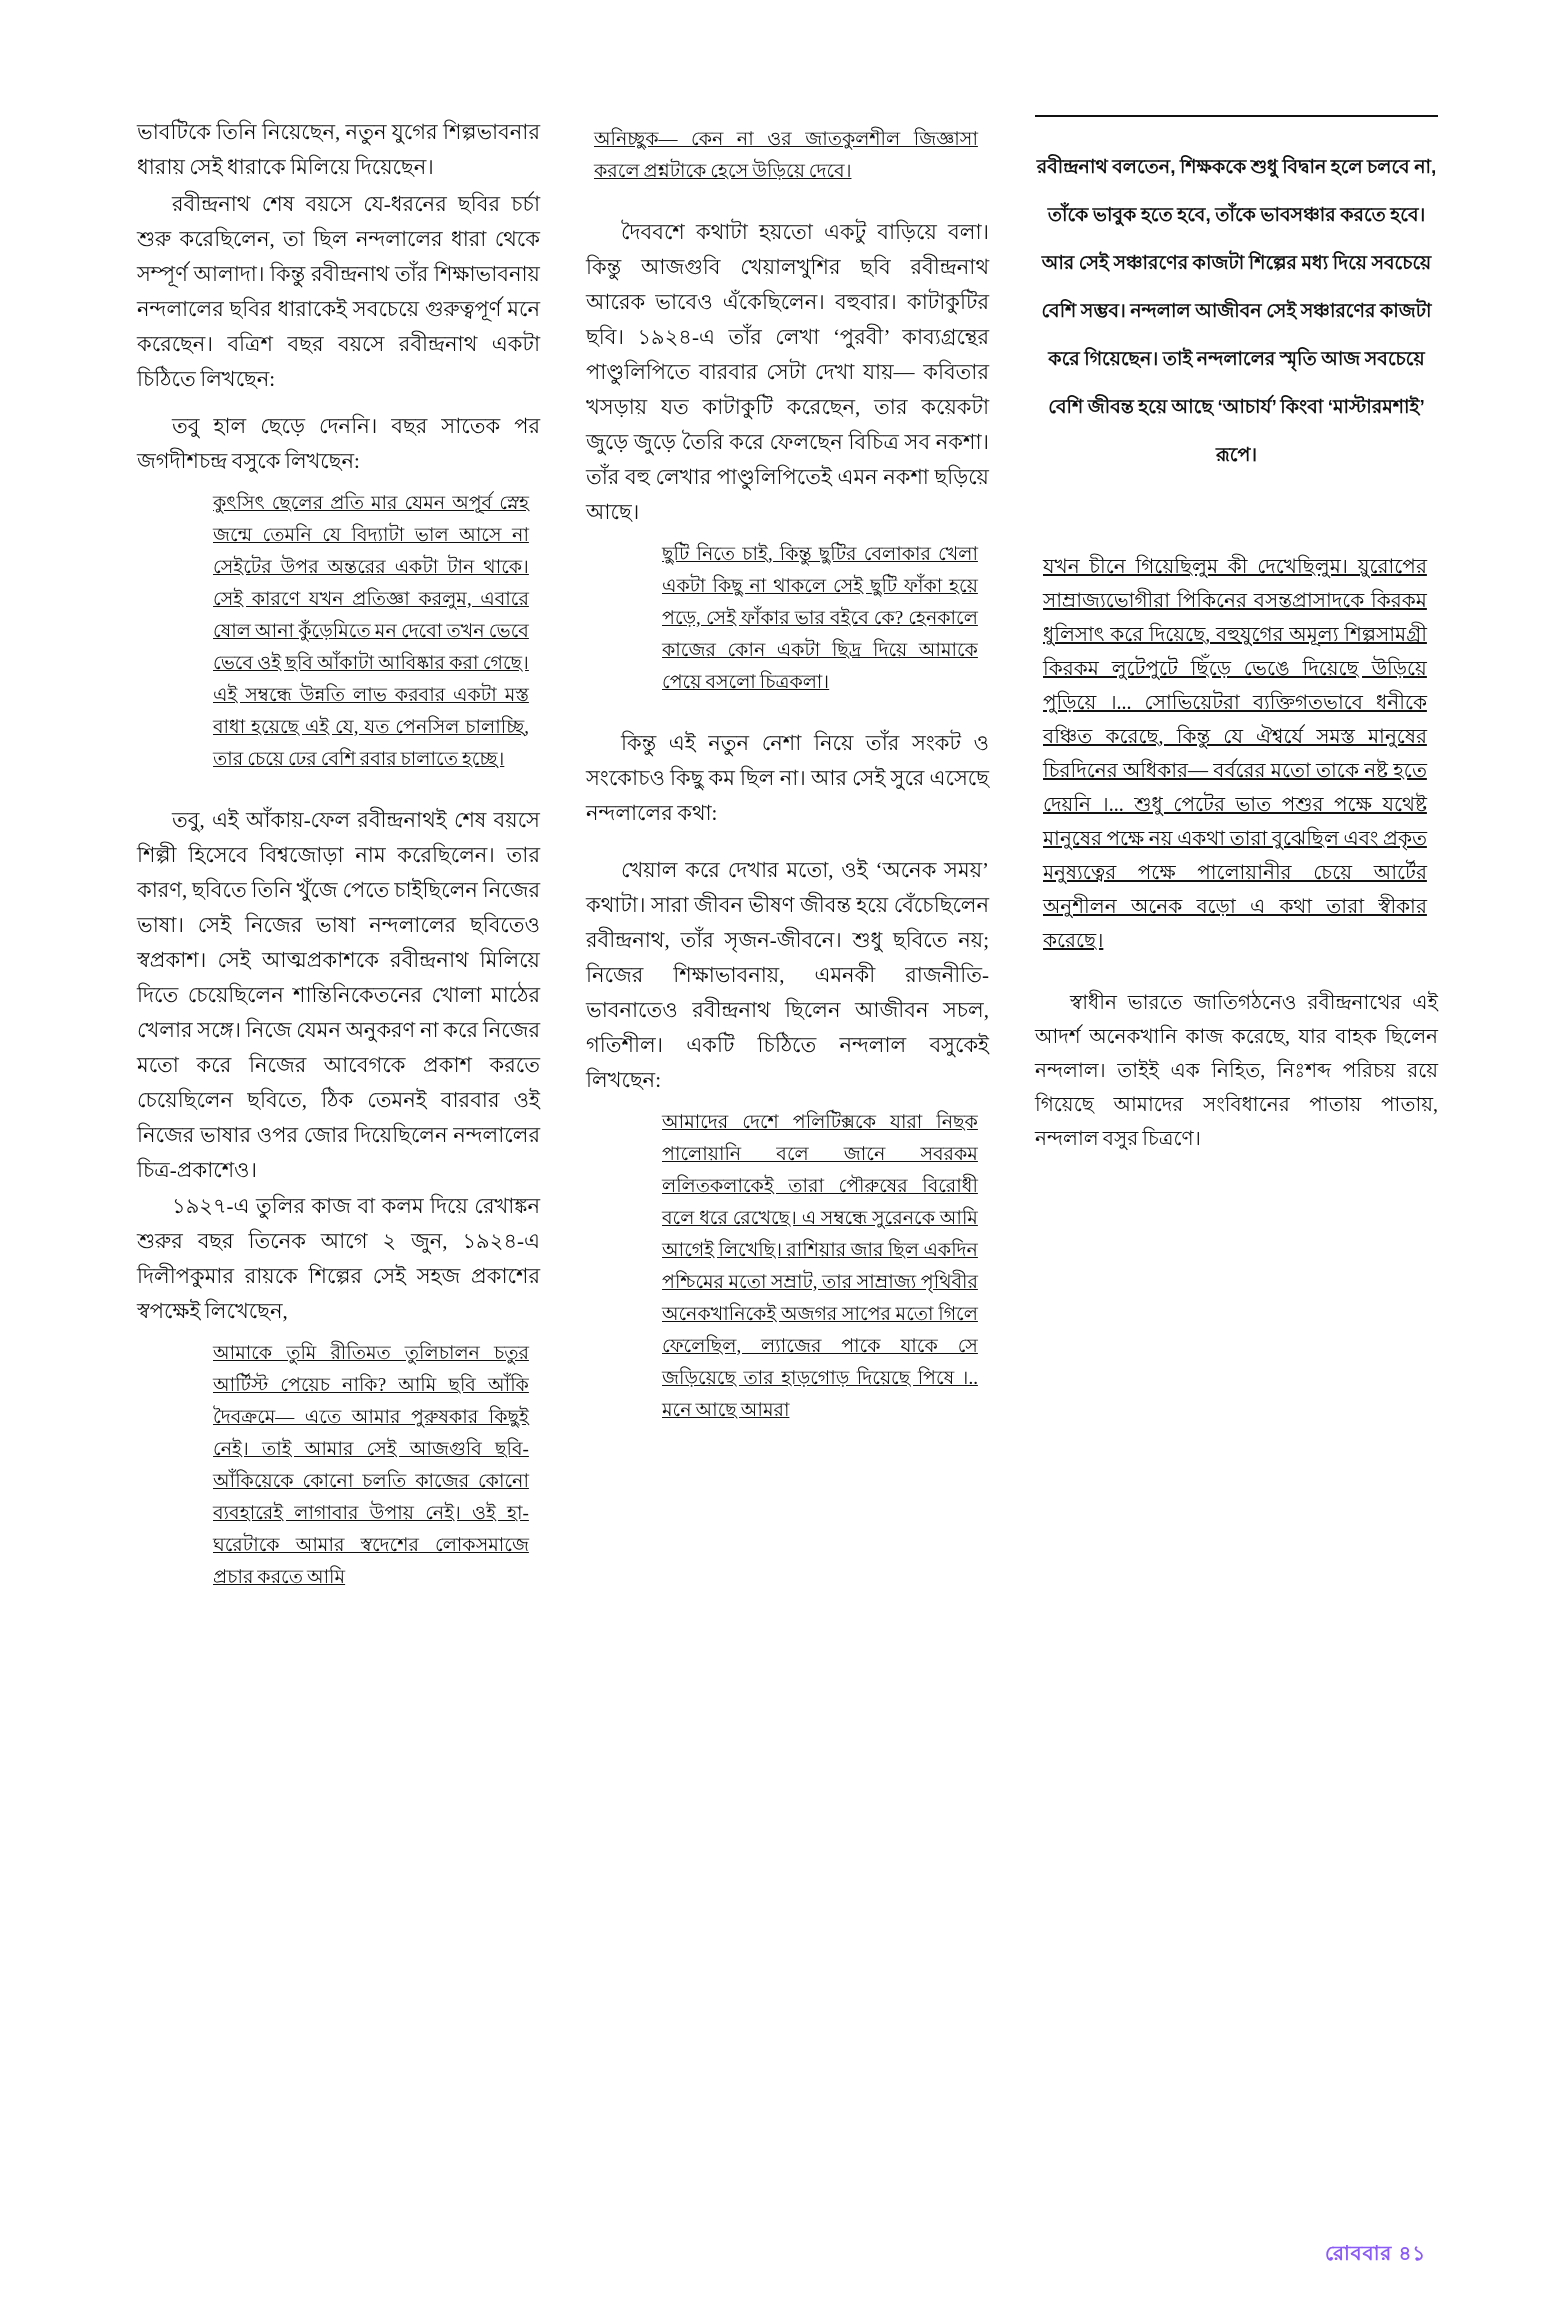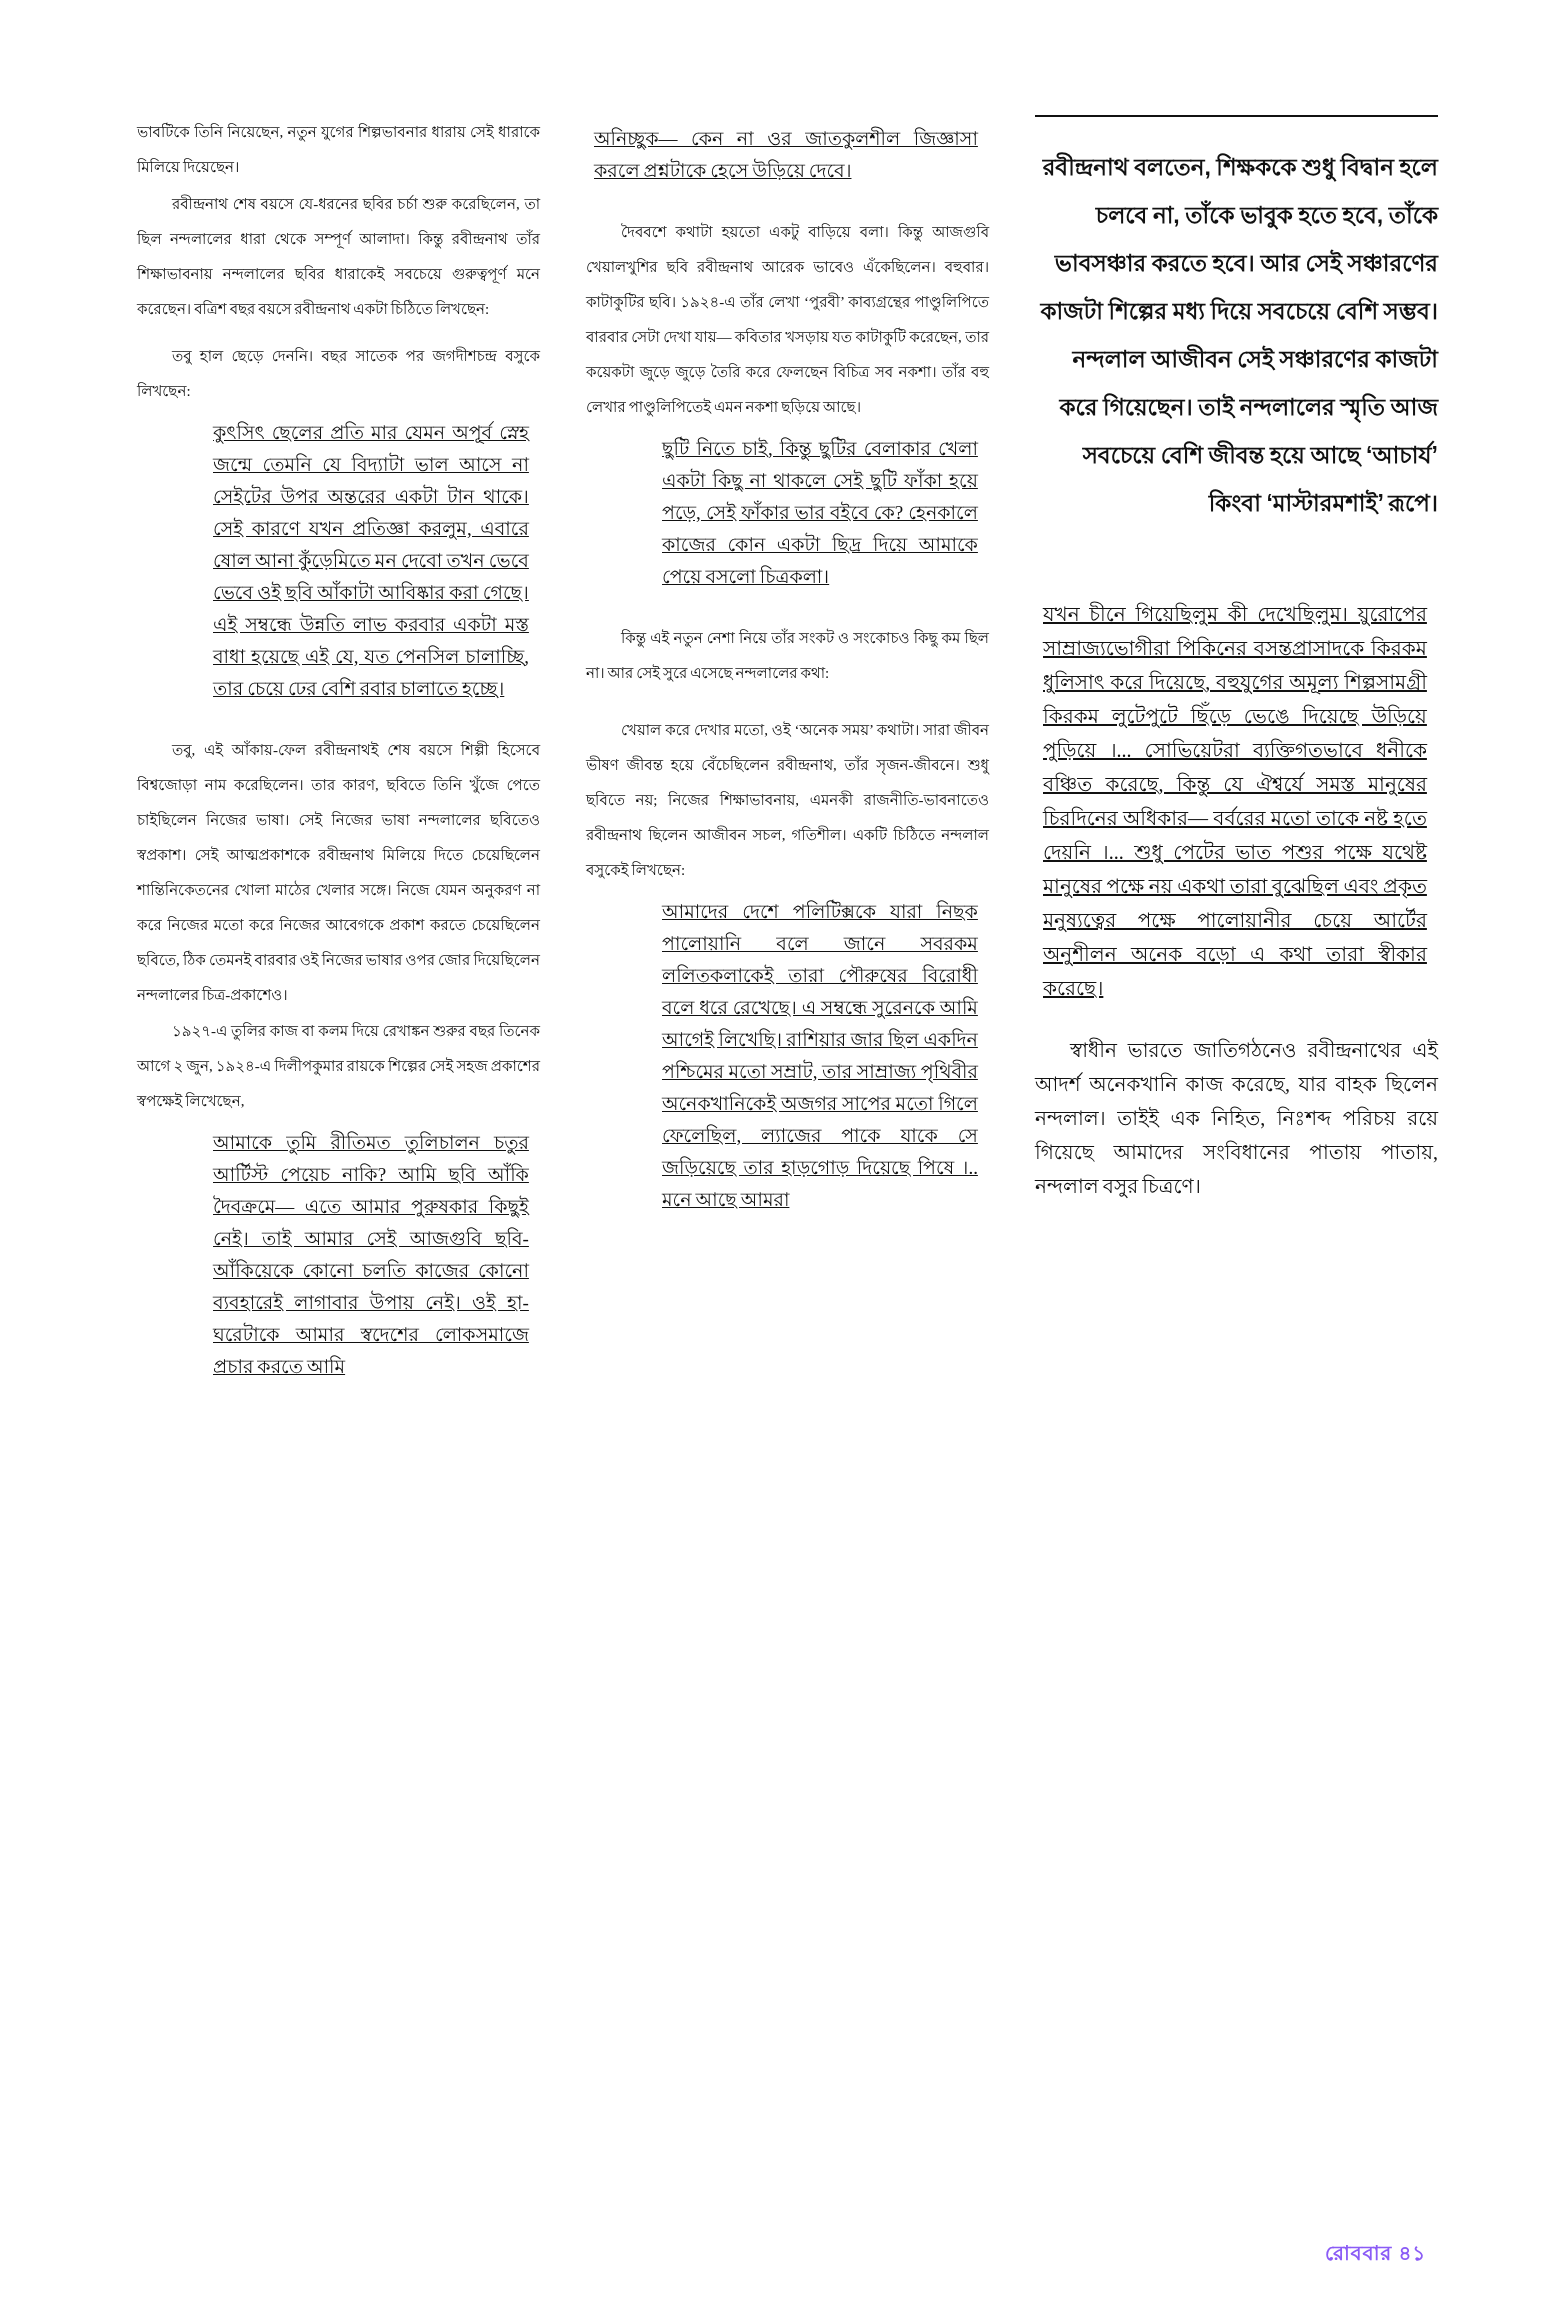--- a/index.html
+++ b/index.html
@@ -36,21 +36,21 @@
     width: 403px;
     box-sizing: border-box;
   }
   .col-3 {
     width: 403px;
   }
 
   
   p {
     margin: 0 0 1.5px 0;
-    font-size: 15px;
+    font-size: 21px;
     line-height: 35px;
     text-align: justify;
     text-justify: inter-word;
     letter-spacing: 0px;
     word-spacing: -0.8px;
   }
   p.ind {
     text-indent: 35px;
   }
   p.noind {
@@ -78,24 +78,24 @@
   
   .rule {
     width: 100%;
     height: 2.3px;
     background: #111111;
     margin: 0 0 26px 0;
   }
   .pullquote {
     font-family: "Liberation Sans", "DejaVu Sans", sans-serif;
     font-weight: bold;
-    font-size: 23px;
+    font-size: 19px;
     line-height: 48px;
     letter-spacing: 0px;
-    text-align: right;
+    text-align: center;
     margin: 0;
   }
 
   .col3-body p {
     font-size: 20px;
     line-height: 34px;
   }
 
   
   .folio {

